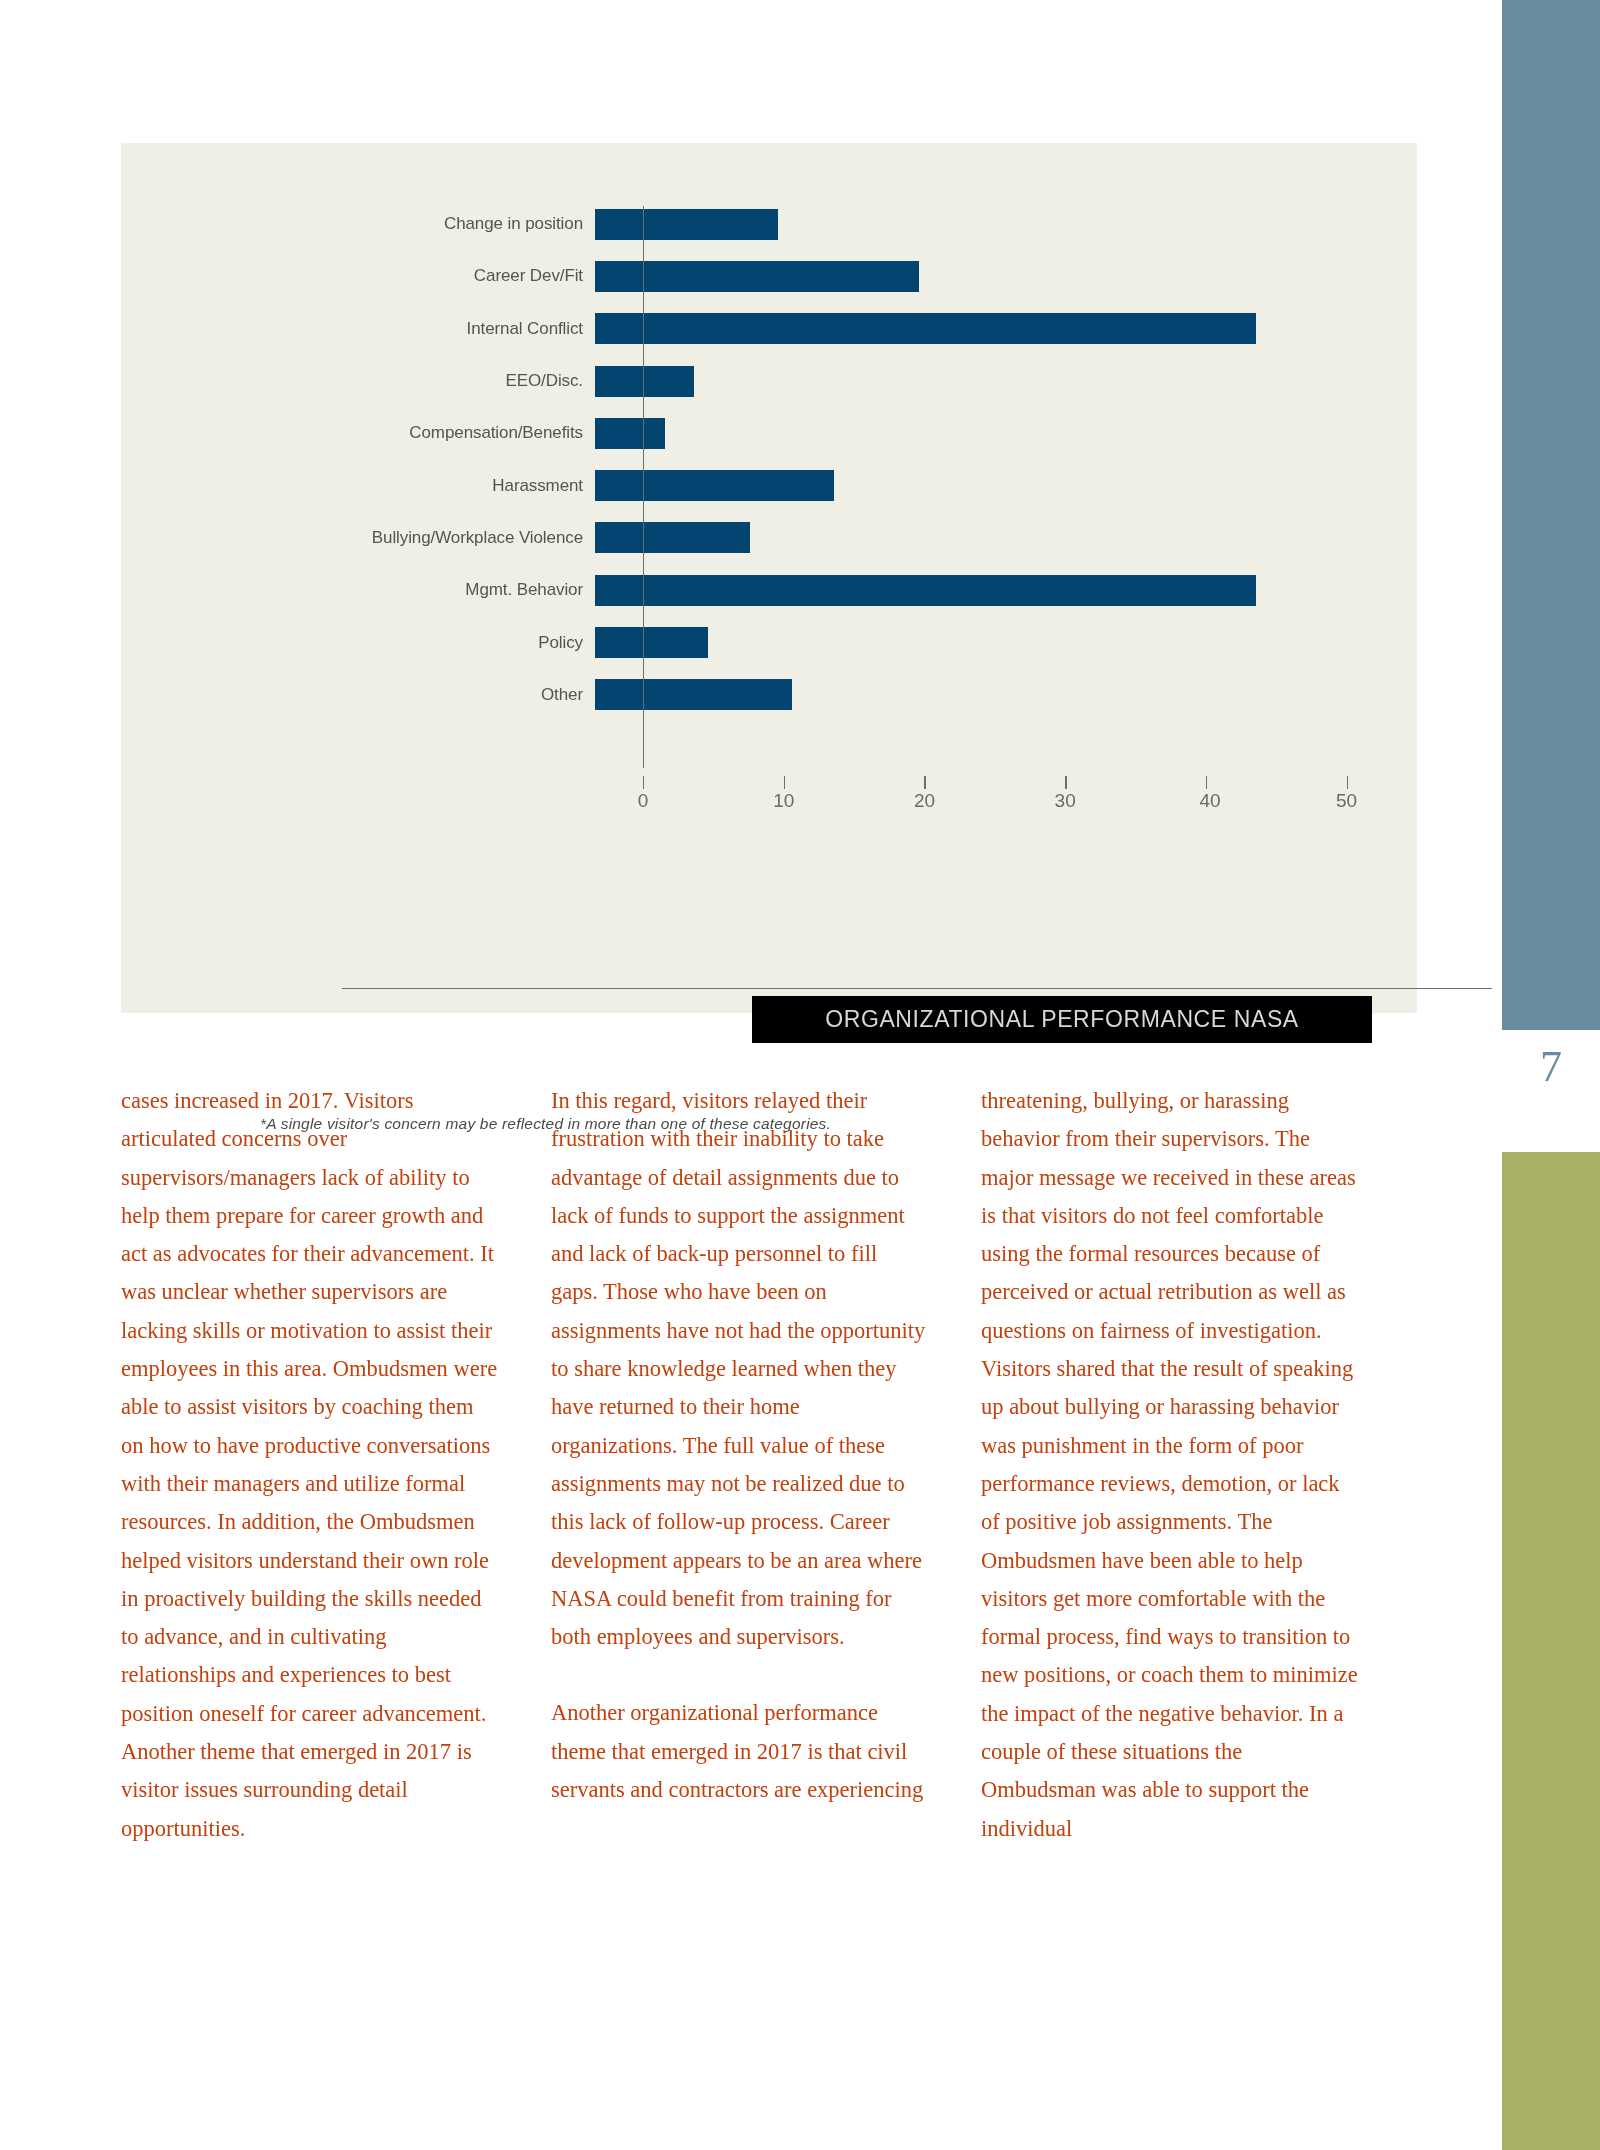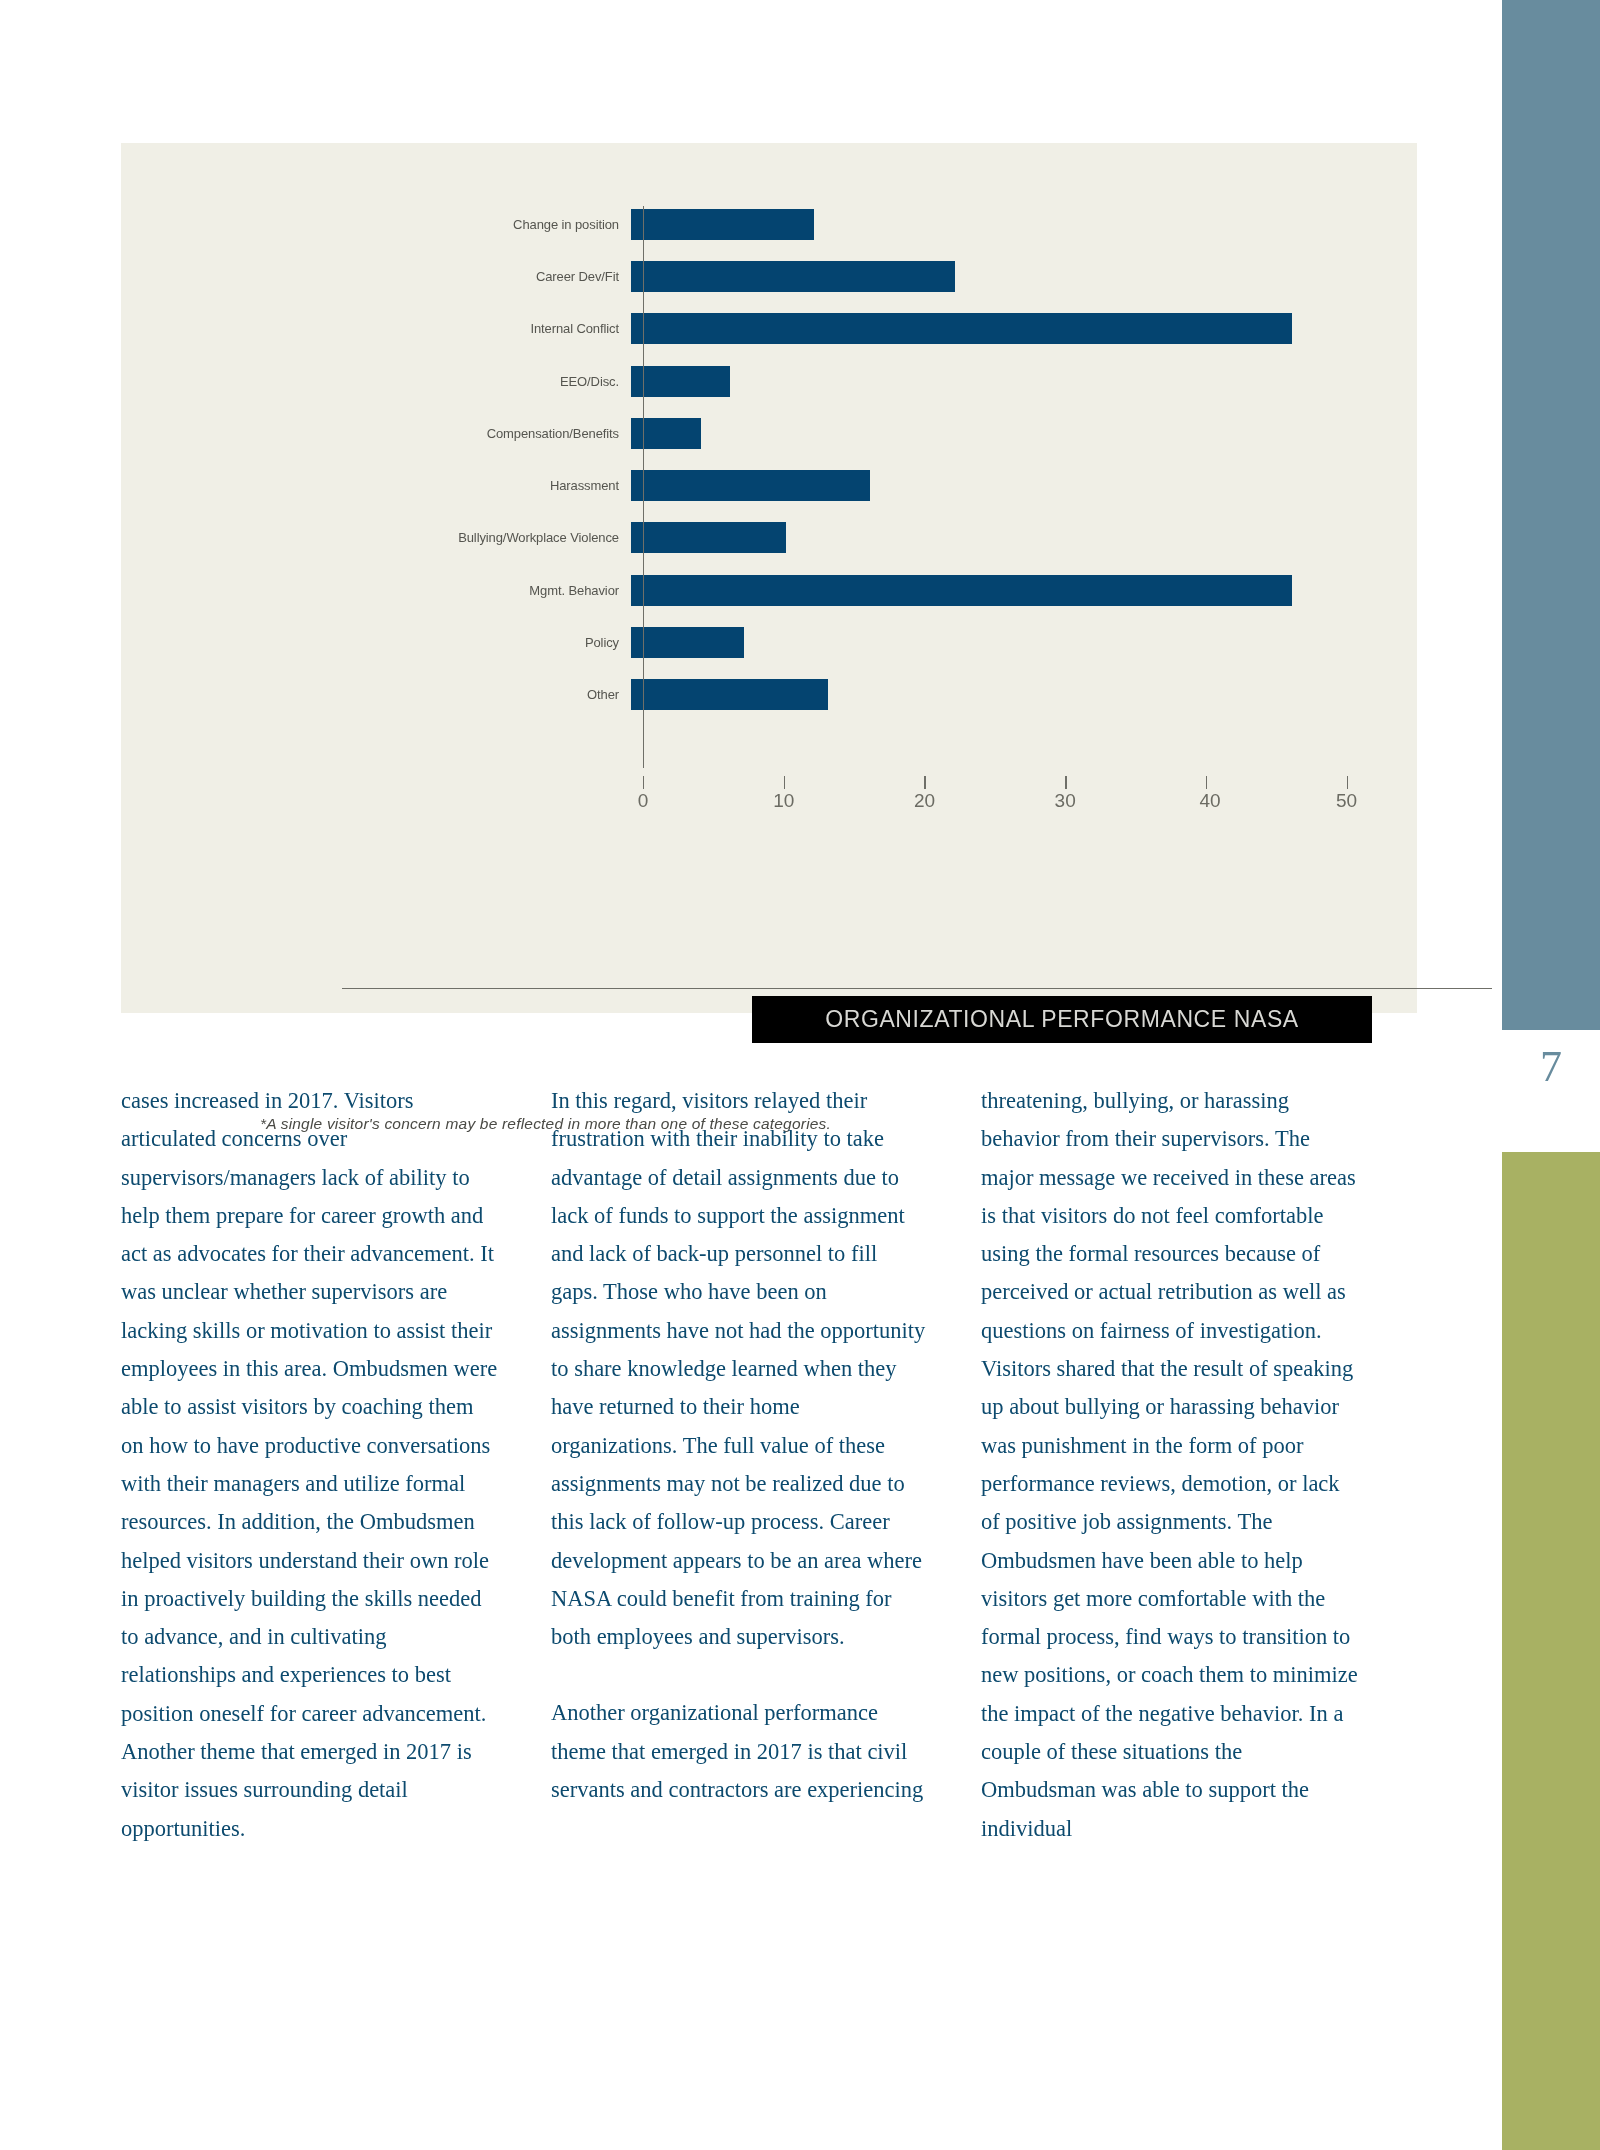--- a/index.html
+++ b/index.html
@@ -75,25 +75,25 @@
   }
 
   .bar-row {
     position: relative;
     height: 52.3px;
     display: flex;
     align-items: center;
   }
 
   .bar-label {
-    width: 510px;
+    width: 474px;
     text-align: right;
     padding-right: 12px;
     font-family: "Liberation Sans", sans-serif;
-    font-size: 13px;
+    font-size: 17px;
     color: #55554f;
     white-space: nowrap;
     letter-spacing: -0.1px;
   }
 
   .bar-track {
     position: relative;
     flex: 1;
     height: 100%;
     display: flex;
@@ -189,21 +189,21 @@
     gap: 0;
   }
   .col {
     width: 430px;
     padding-right: 52px;
   }
   .col p {
     font-family: "Liberation Serif", serif;
     font-size: 22.5px;
     line-height: 38.3px;
-    color: #0c4a6e;
+    color: #c2410c;
     text-align: left;
     hyphens: none;
   }
   .col p + p { margin-top: 38px; }
 </style>
 </head>
 <body>
 
 <div class="page">
 

